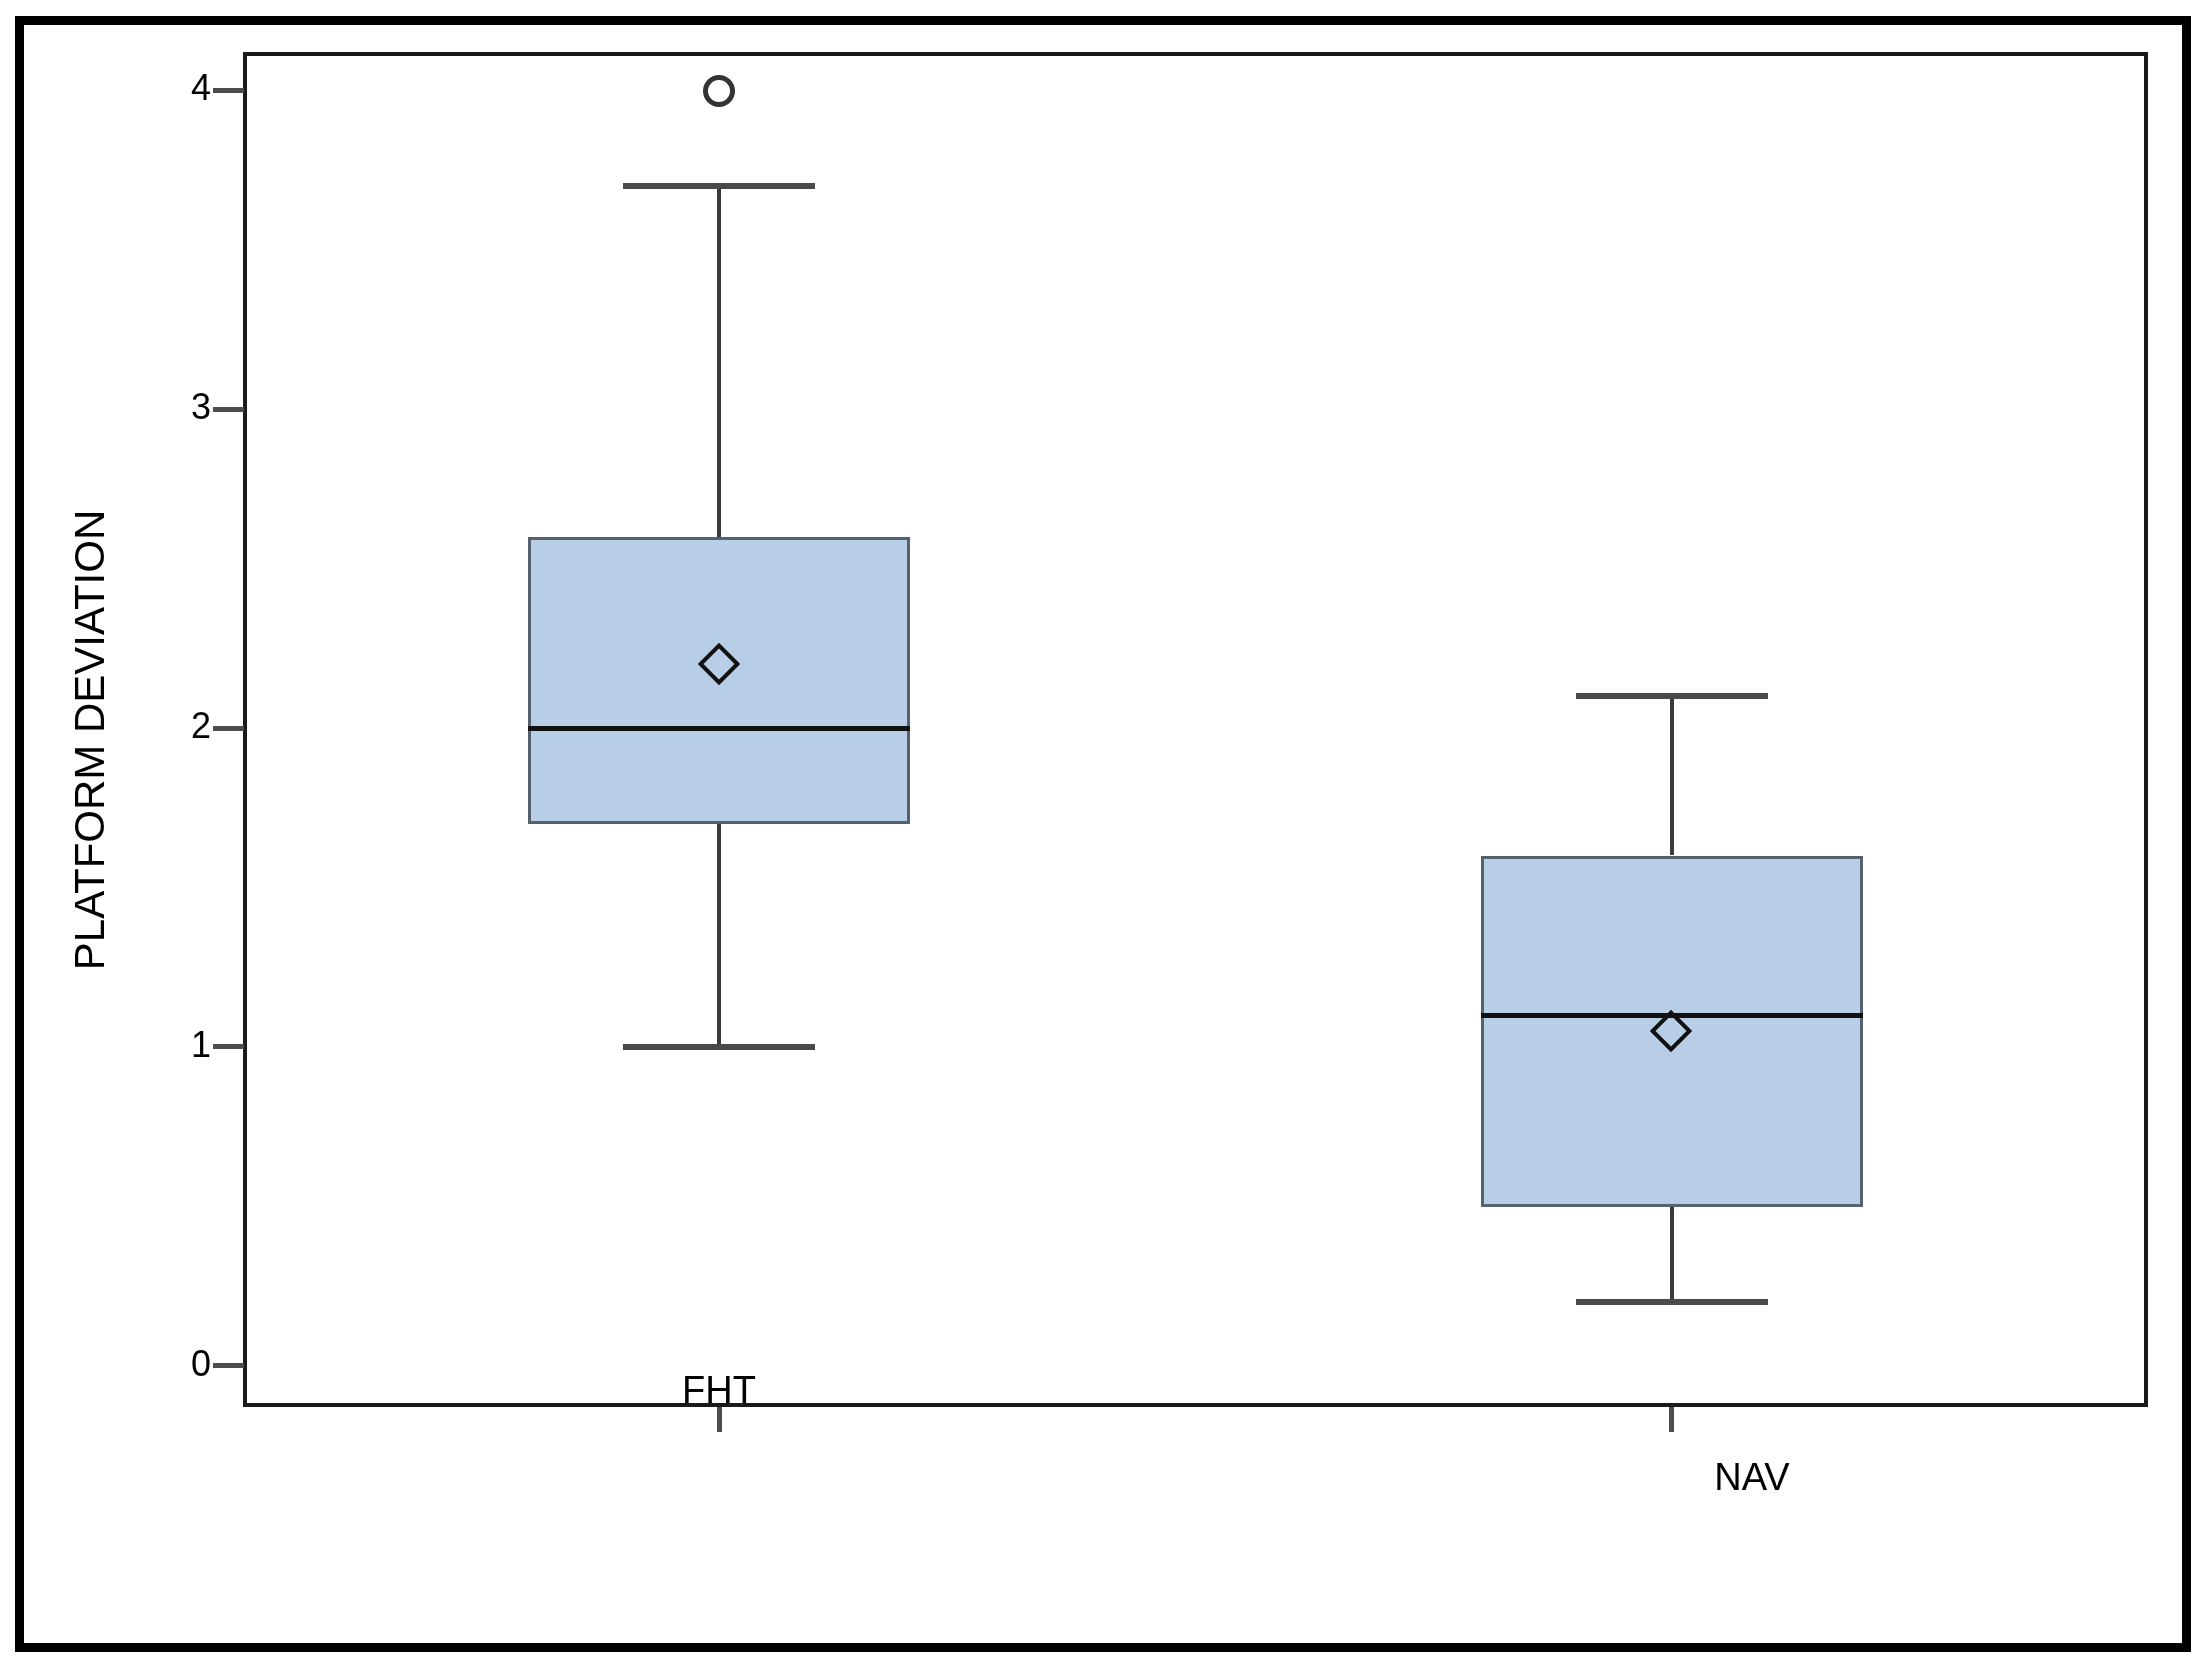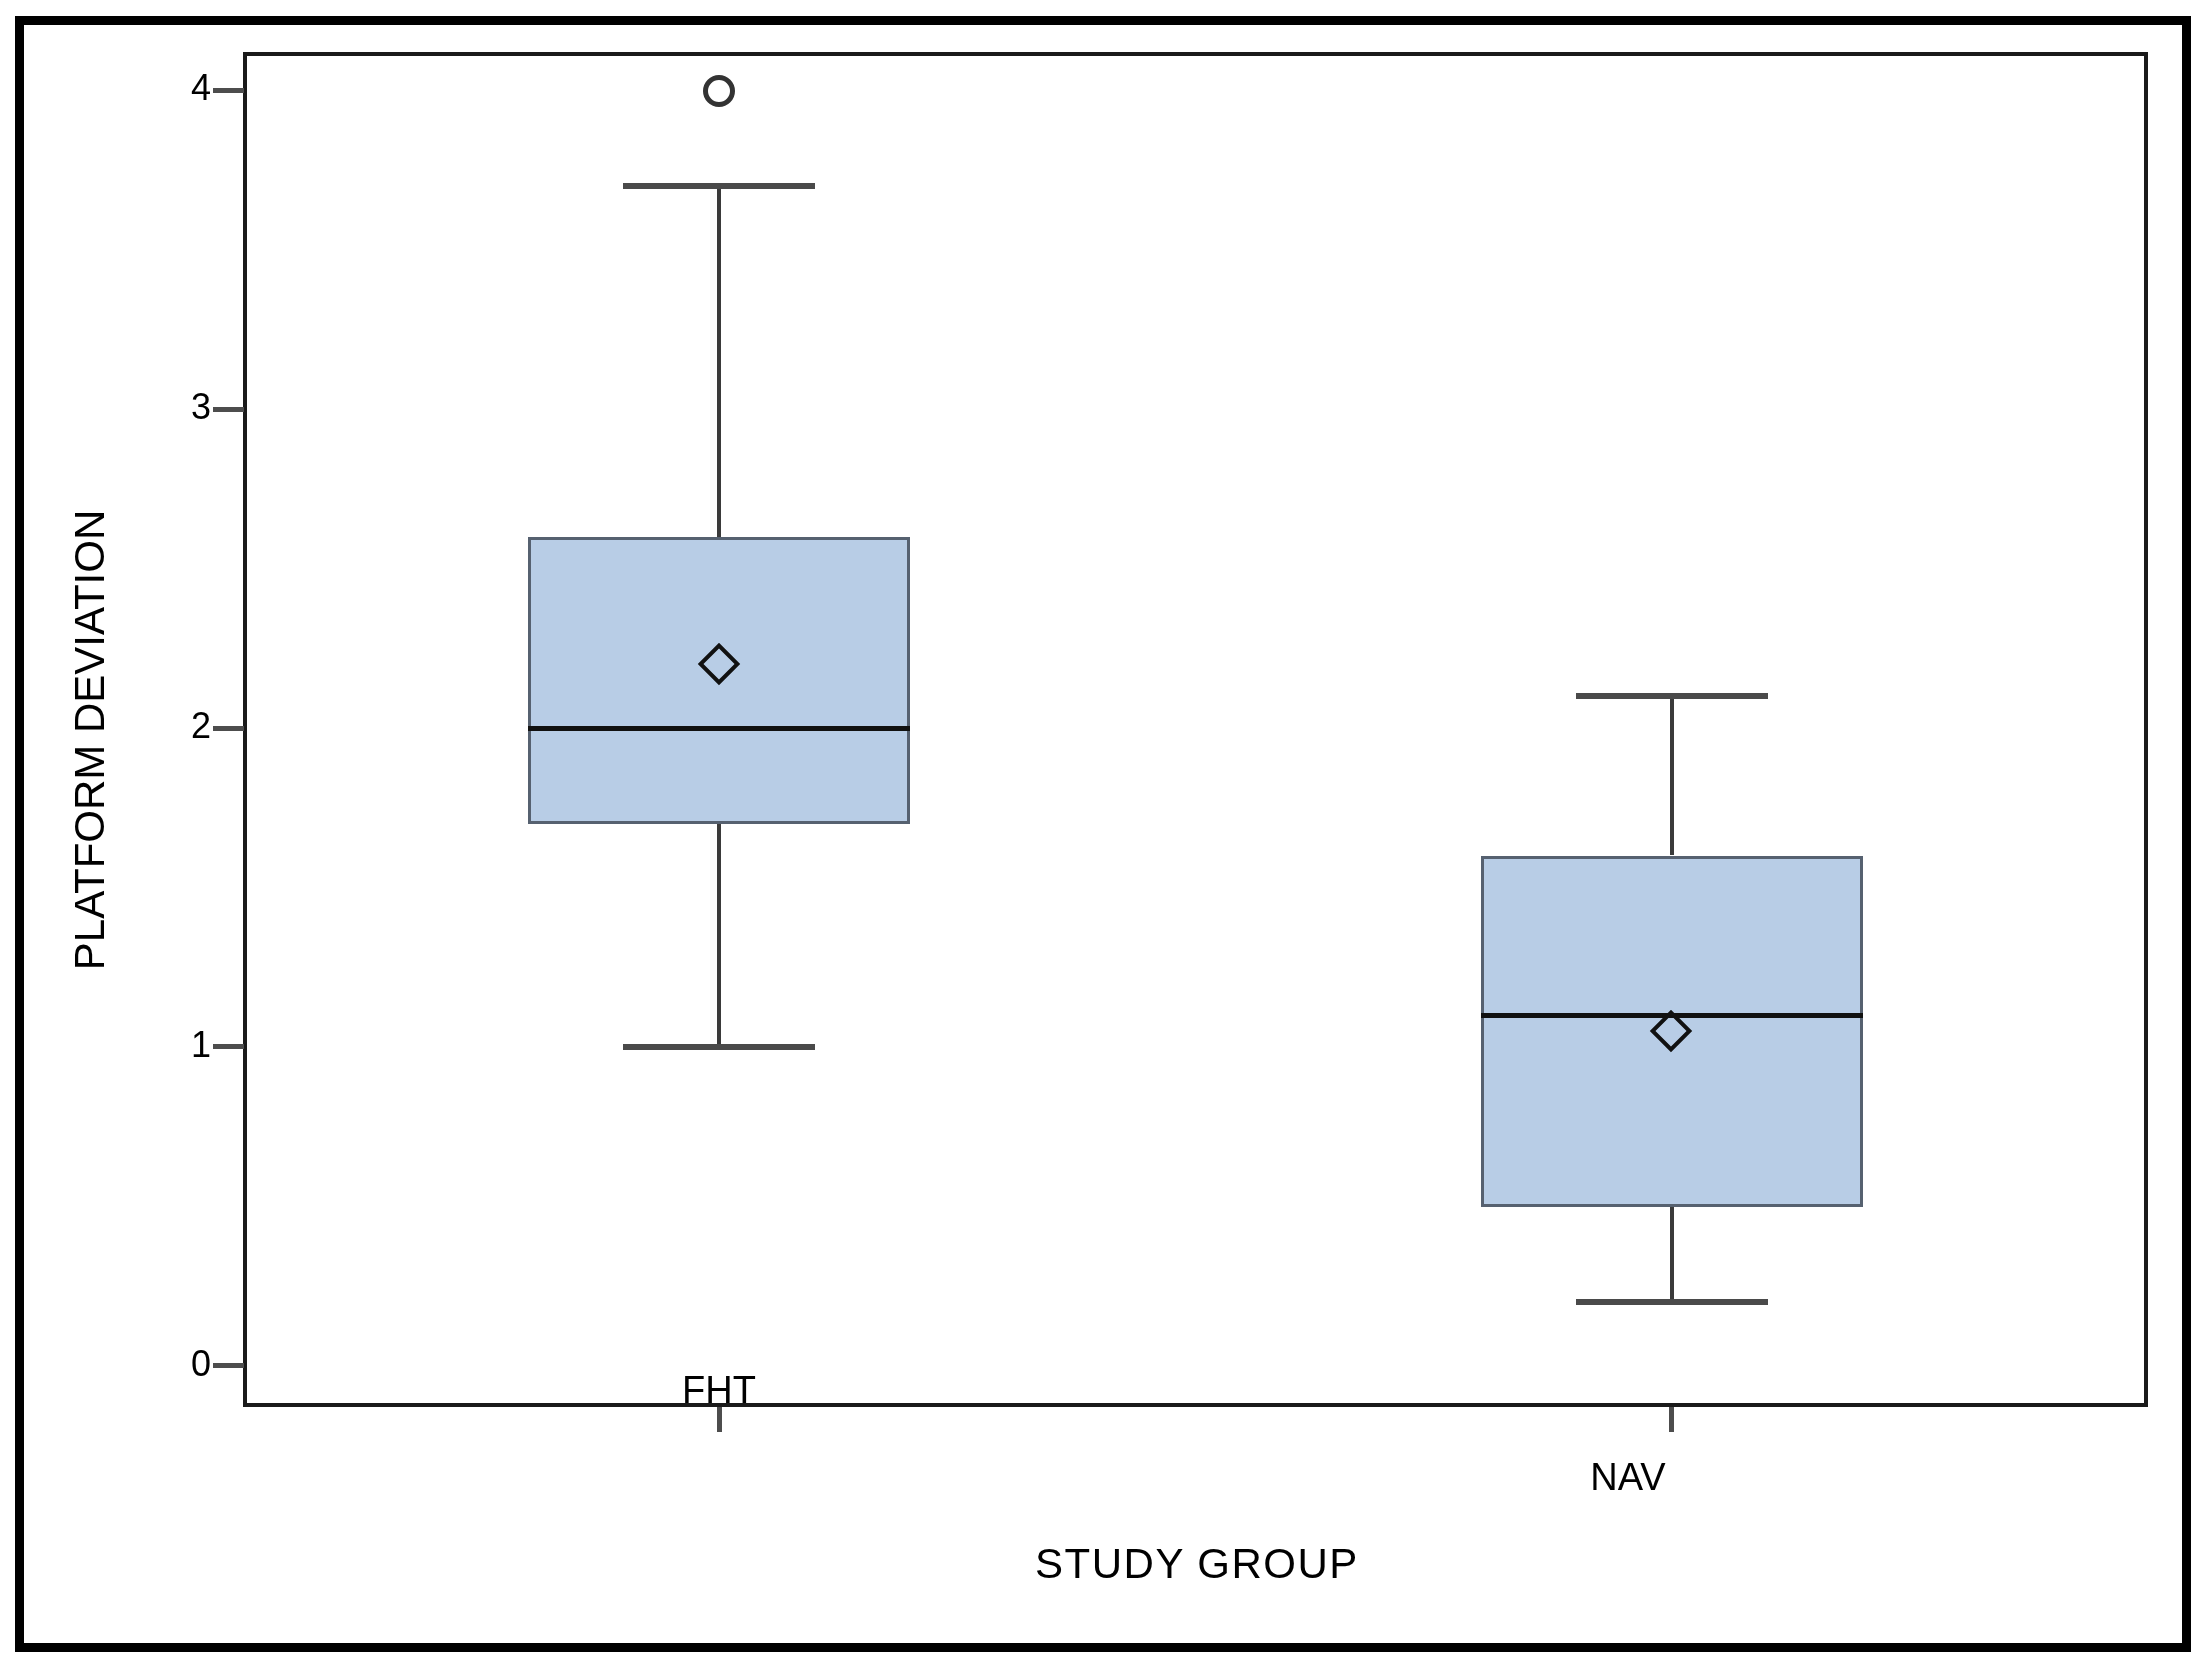--- a/index.html
+++ b/index.html
@@ -70,18 +70,17 @@
       <div class="ytick-label" style="left: 102px; top: 728px;">2</div>
       <div class="abs" style="left: 213px; top: 407px; width: 30.5px; height: 5.1px; background: rgb(77, 77, 77);"></div>
       <div class="ytick-label" style="left: 102px; top: 409px;">3</div>
       <div class="abs" style="left: 213px; top: 88px; width: 30.5px; height: 5.1px; background: rgb(77, 77, 77);"></div>
       <div class="ytick-label" style="left: 102px; top: 90px;">4</div>
     </div>
   <div id="xticks">
       <div class="abs" style="left: 717px; top: 1407px; width: 5.1px; height: 25.4px; background: rgb(77, 77, 77);"></div>
       <div class="xtick-label" style="left: 719px; top: 1390px;">FHT</div>
       <div class="abs" style="left: 1669px; top: 1407px; width: 5.1px; height: 25.4px; background: rgb(77, 77, 77);"></div>
-      <div class="xtick-label" style="left: 1628px; top: 1477px;">NAV</div>
+      <div class="xtick-label" style="left: 1752px; top: 1477px;">NAV</div>
     </div>
 
-  <div class="axis-title" id="x-axis-title">STUDY GROUP</div>
 </div>
 
 
 </body></html>

